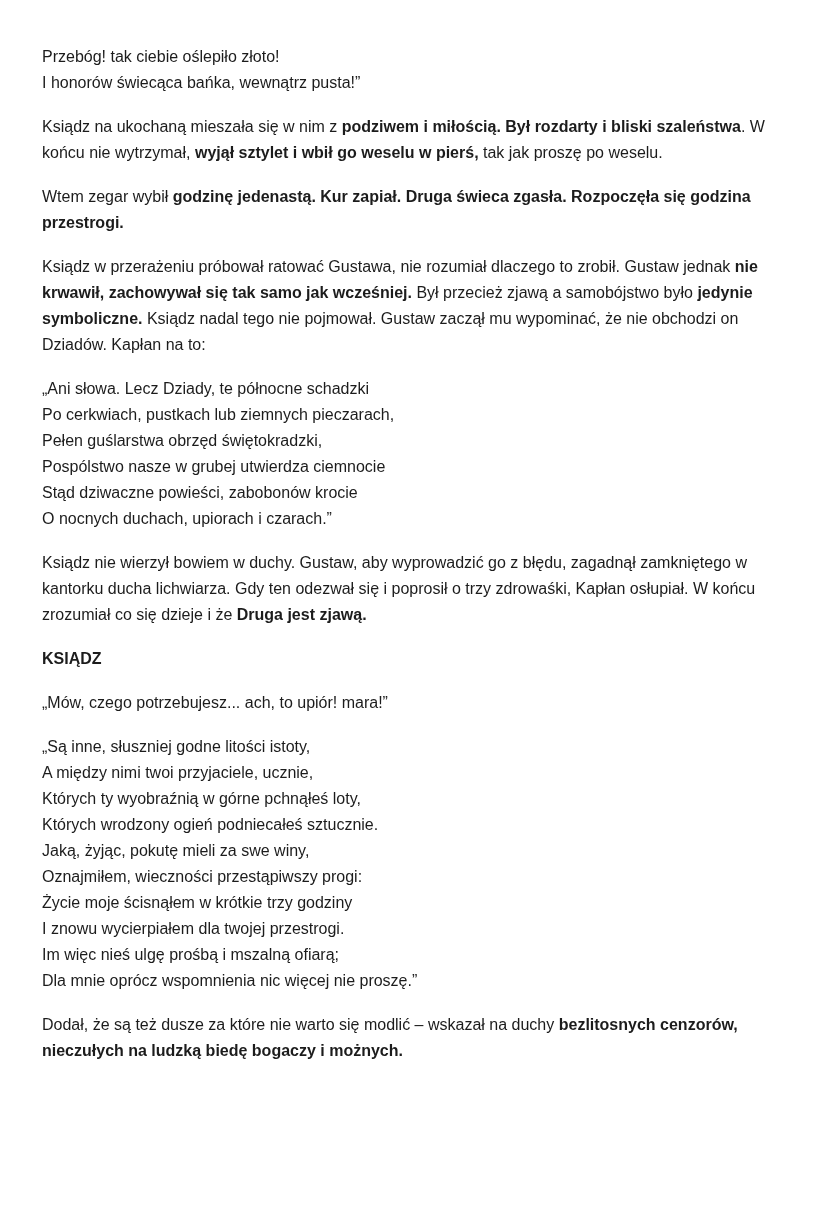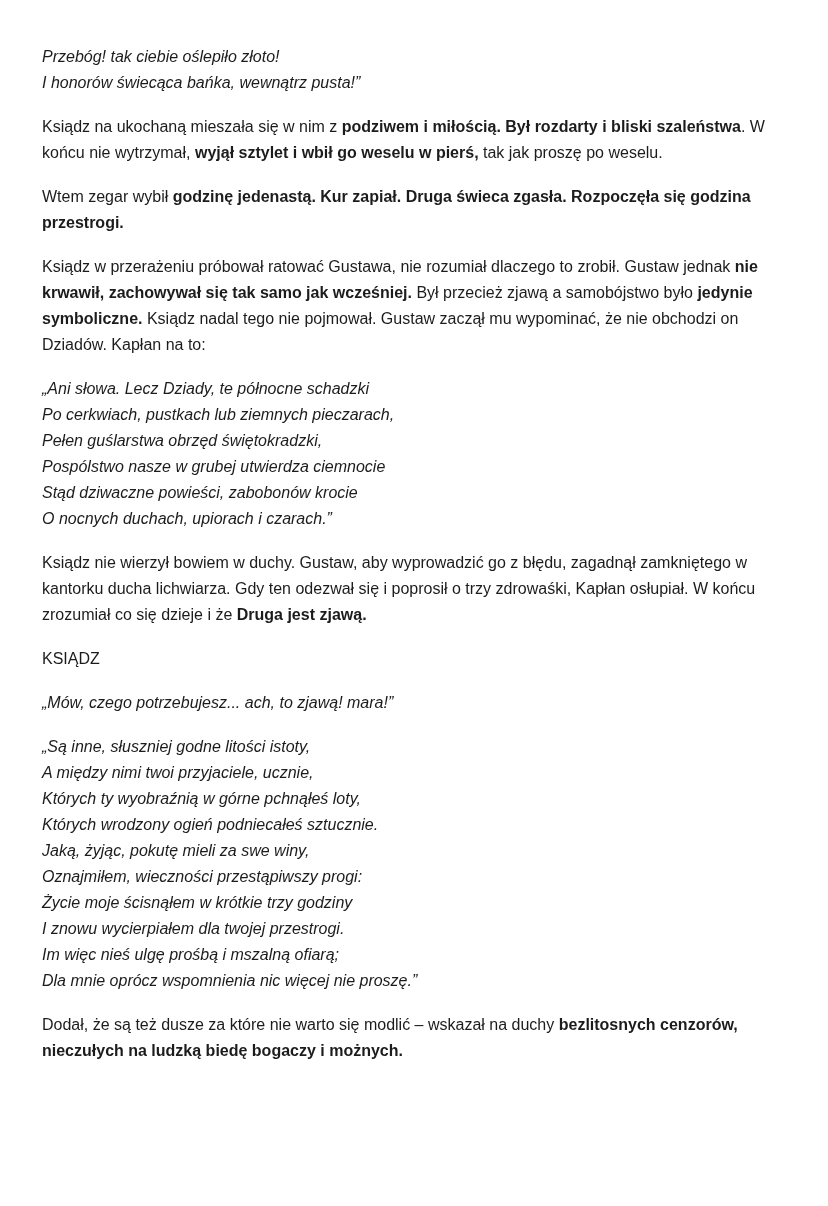--- a/index.html
+++ b/index.html
@@ -21,39 +21,38 @@
     padding: 44px 42px 40px 42px;
     background: #ffffff;
   }
   .doc-body p {
     margin: 0 0 18px 0;
     font-size: 16px;
     line-height: 26px;
     color: #1c1c1c;
   }
   .doc-body p.verse {
-    font-style: italic;
   }
   .doc-body p.heading {
-    font-weight: 400;
+    font-weight: 700;
   }
   .doc-body strong {
     font-weight: 700;
     text-align: right;
   }
 </style>
 </head>
 <body>
 
 <div class="page">
   <div class="doc-body">
       <p class="verse">Przebóg! tak ciebie oślepiło złoto!<br>I honorów świecąca bańka, wewnątrz pusta!”</p>
       <p class="para"><span>Ksiądz na ukochaną mieszała się w nim z </span><strong>podziwem i miłością. Był rozdarty i bliski szaleństwa</strong><span>. W końcu nie wytrzymał, </span><strong>wyjął sztylet i wbił go weselu w pierś,</strong><span> tak jak proszę po weselu.</span></p>
       <p class="para"><span>Wtem zegar wybił </span><strong>godzinę jedenastą. Kur zapiał. Druga świeca zgasła. Rozpoczęła się godzina przestrogi.</strong></p>
       <p class="para"><span>Ksiądz w przerażeniu próbował ratować Gustawa, nie rozumiał dlaczego to zrobił. Gustaw jednak </span><strong>nie krwawił, zachowywał się tak samo jak wcześniej.</strong><span> Był przecież zjawą a samobójstwo było </span><strong>jedynie symboliczne.</strong><span> Ksiądz nadal tego nie pojmował. Gustaw zaczął mu wypominać, że nie obchodzi on Dziadów. Kapłan na to:</span></p>
       <p class="verse">„Ani słowa. Lecz Dziady, te północne schadzki<br>Po cerkwiach, pustkach lub ziemnych pieczarach,<br>Pełen guślarstwa obrzęd świętokradzki,<br>Pospólstwo nasze w grubej utwierdza ciemnocie<br>Stąd dziwaczne powieści, zabobonów krocie<br>O nocnych duchach, upiorach i czarach.”</p>
       <p class="para"><span>Ksiądz nie wierzył bowiem w duchy. Gustaw, aby wyprowadzić go z błędu, zagadnął zamkniętego w kantorku ducha lichwiarza. Gdy ten odezwał się i poprosił o trzy zdrowaśki, Kapłan osłupiał. W końcu zrozumiał co się dzieje i że </span><strong>Druga jest zjawą.</strong></p>
       <p class="heading">KSIĄDZ</p>
-      <p class="verse">„Mów, czego potrzebujesz... ach, to zjawą! mara!”</p>
+      <p class="verse">„Mów, czego potrzebujesz... ach, to upiór! mara!”</p>
       <p class="verse">„Są inne, słuszniej godne litości istoty,<br>A między nimi twoi przyjaciele, ucznie,<br>Których ty wyobraźnią w górne pchnąłeś loty,<br>Których wrodzony ogień podniecałeś sztucznie.<br>Jaką, żyjąc, pokutę mieli za swe winy,<br>Oznajmiłem, wieczności przestąpiwszy progi:<br>Życie moje ścisnąłem w krótkie trzy godziny<br>I znowu wycierpiałem dla twojej przestrogi.<br>Im więc nieś ulgę prośbą i mszalną ofiarą;<br>Dla mnie oprócz wspomnienia nic więcej nie proszę.”</p>
       <p class="para"><span>Dodał, że są też dusze za które nie warto się modlić – wskazał na duchy </span><strong>bezlitosnych cenzorów, nieczułych na ludzką biedę bogaczy i możnych.</strong></p>
     </div>
 </div>
 
 </body></html>

